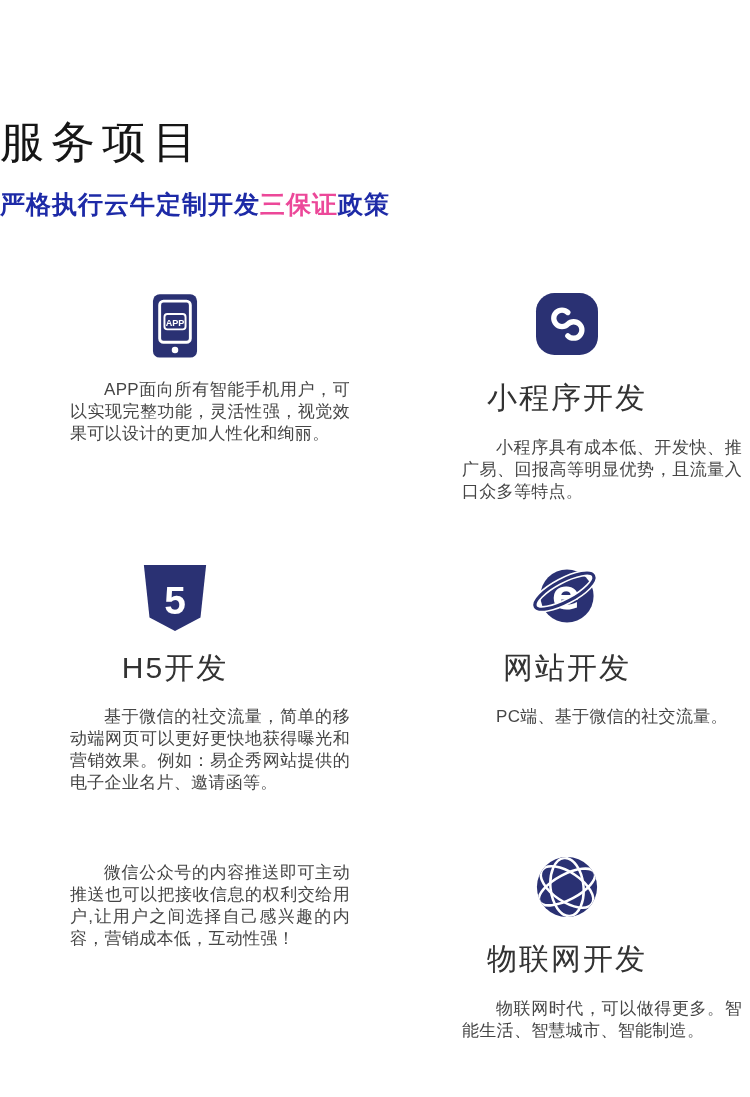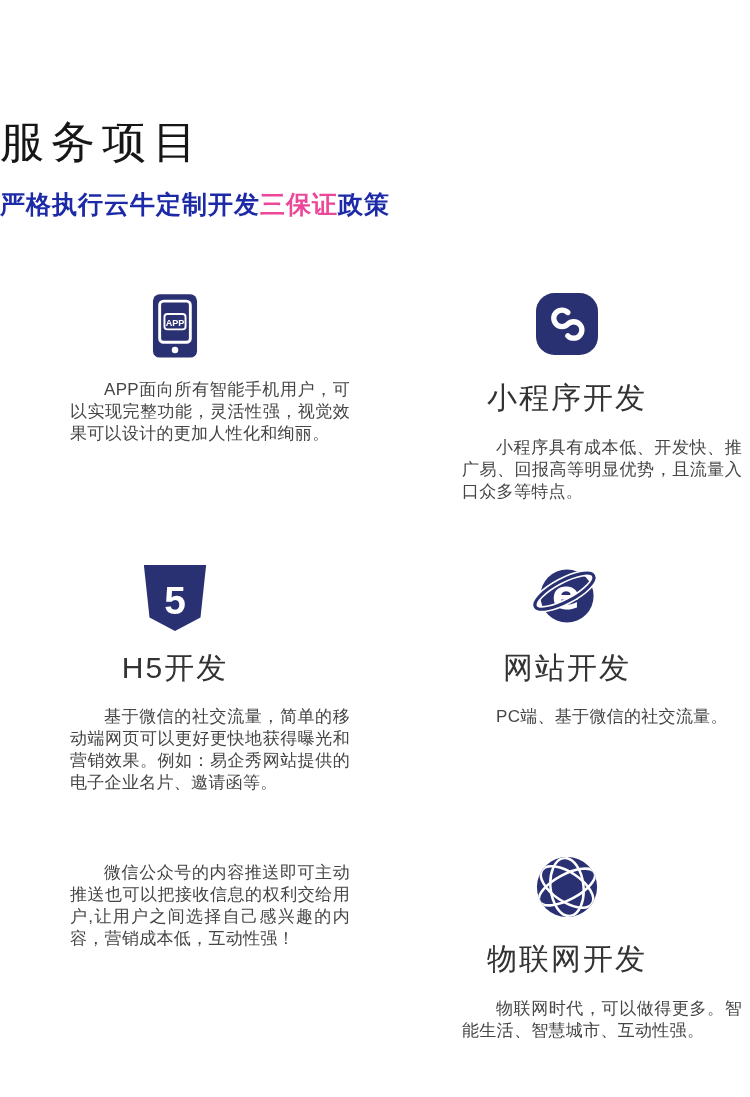--- a/index.html
+++ b/index.html
@@ -130,16 +130,16 @@
           <circle cx="34" cy="34" r="31" fill="#2a3173"></circle>
           <g clip-path="url(#globeClip)" fill="none" stroke="#ffffff" stroke-width="2.6">
             <ellipse cx="34" cy="34" rx="32" ry="13" transform="rotate(-28 34 34)"></ellipse>
             <ellipse cx="34" cy="34" rx="31" ry="15" transform="rotate(34 34 34)"></ellipse>
             <ellipse cx="34" cy="34" rx="30" ry="17" transform="rotate(84 34 34)"></ellipse>
           </g>
         </svg>
       </div>
       <h3 class="service-title">物联网开发</h3>
     </div>
-    <p class="service-desc">物联网时代，可以做得更多。智能生活、智慧城市、互动性强。</p>
+    <p class="service-desc">物联网时代，可以做得更多。智能生活、智慧城市、智能制造。</p>
   </div>
 
 </div>
 
 </body></html>

